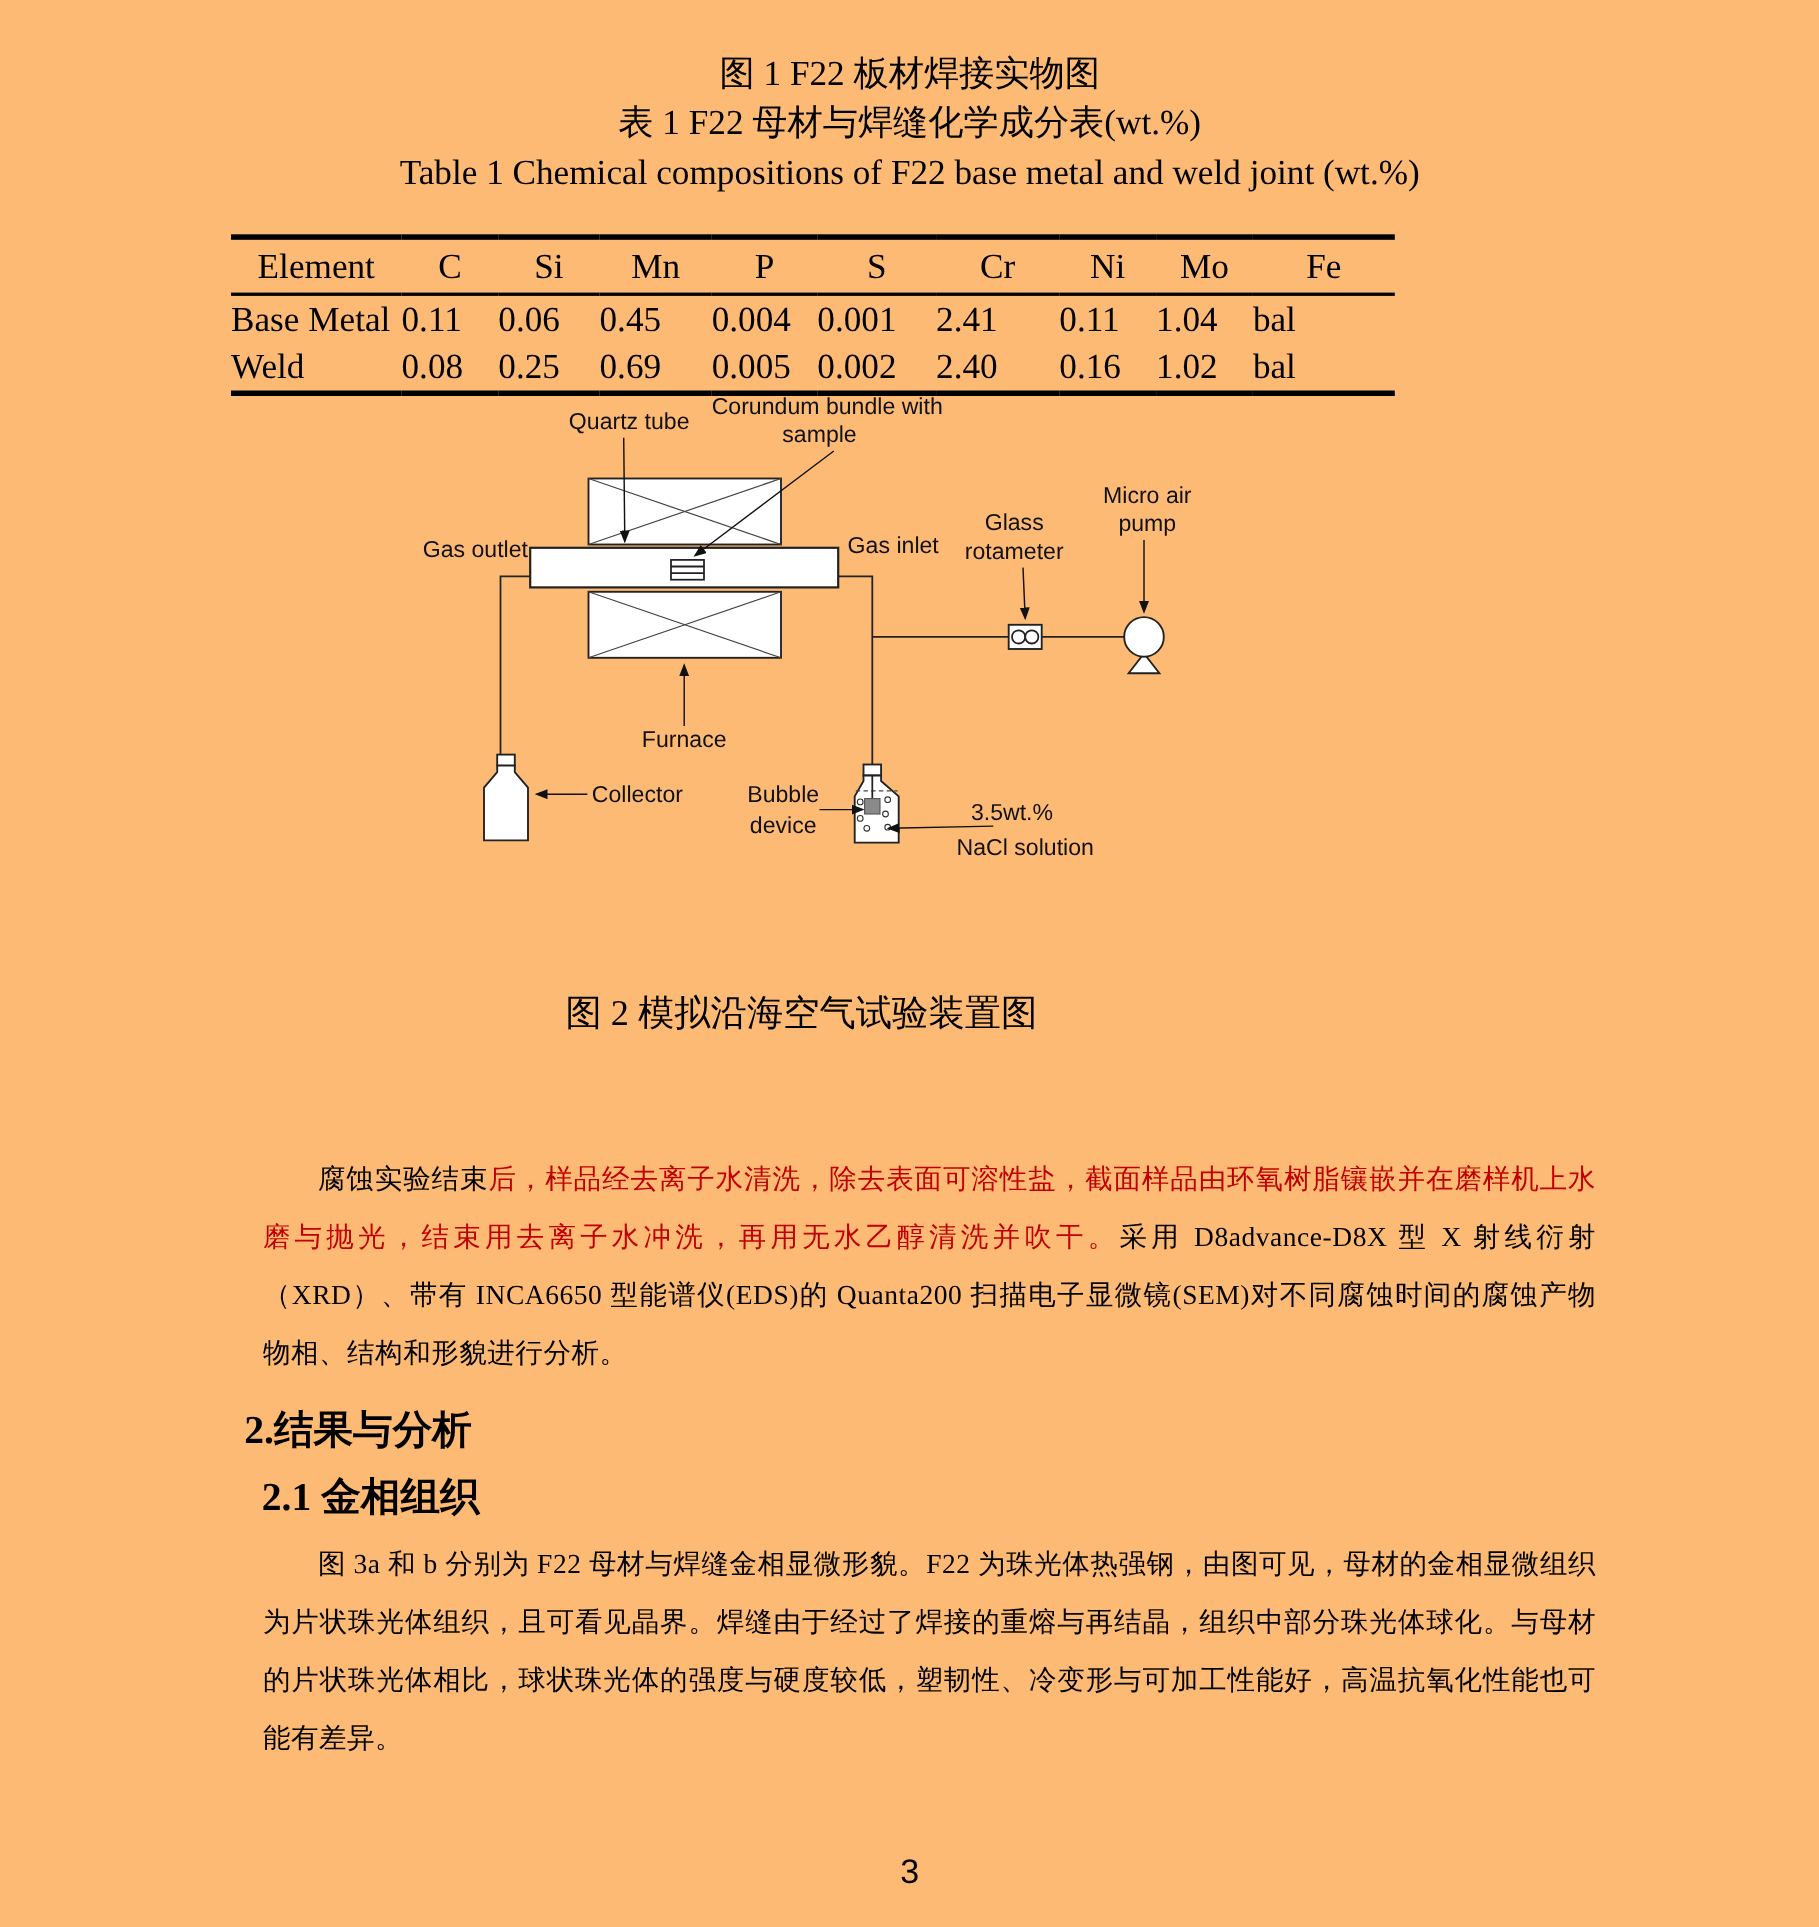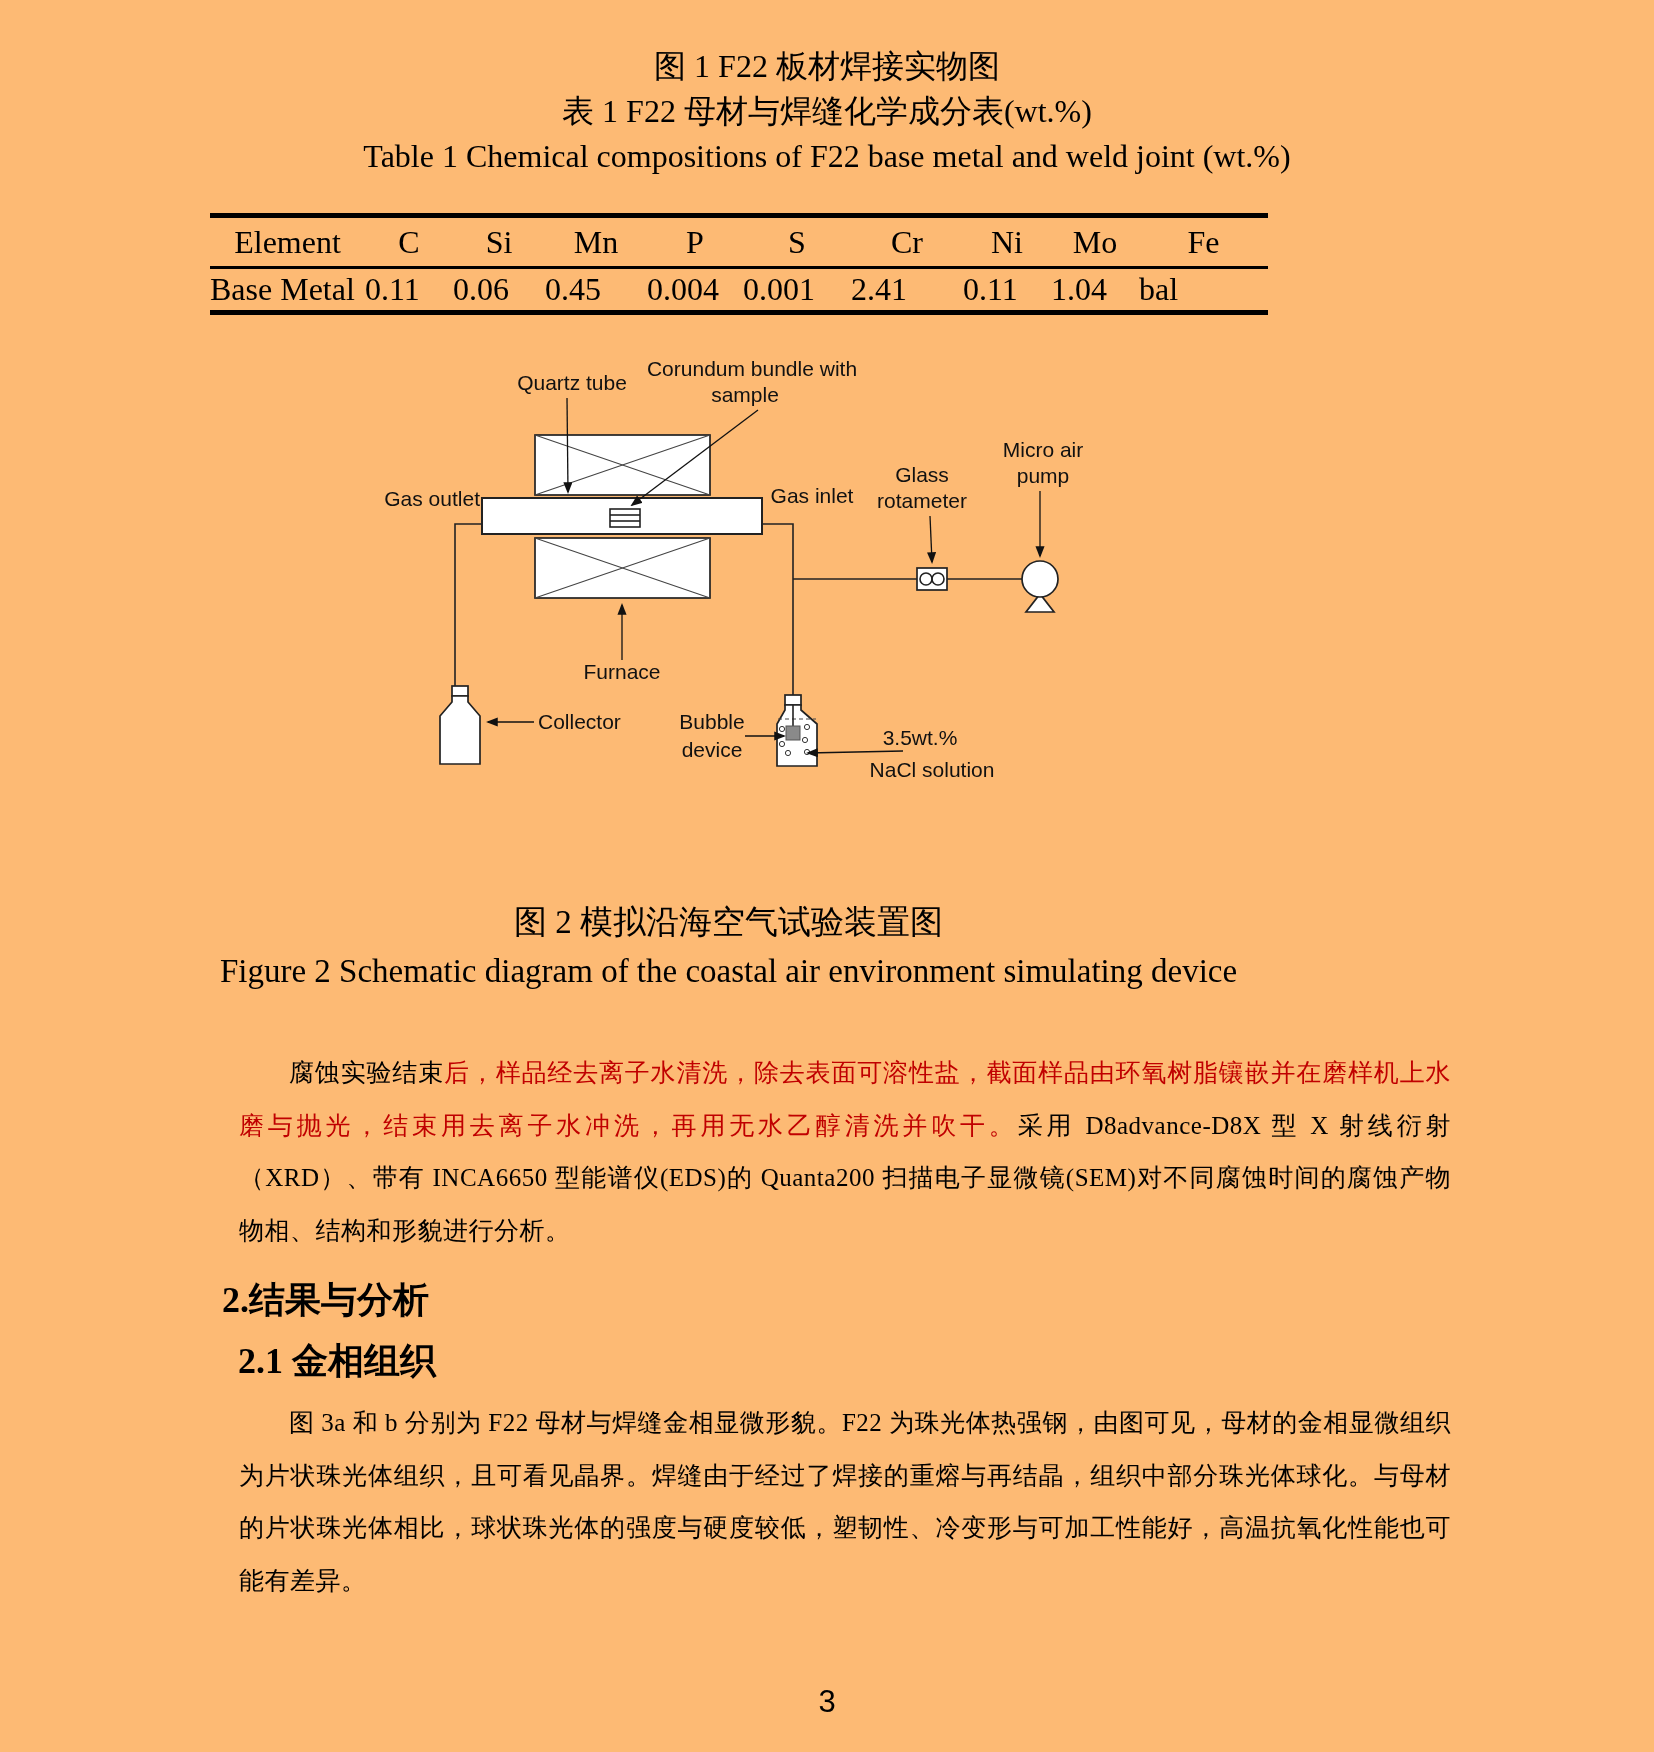--- a/index.html
+++ b/index.html
@@ -110,20 +110,32 @@
         <td>0.11</td>
         <td>0.06</td>
         <td>0.45</td>
         <td>0.004</td>
         <td>0.001</td>
         <td>2.41</td>
         <td>0.11</td>
         <td>1.04</td>
         <td>bal</td>
       </tr>
+      <tr>
+        <td>Weld</td>
+        <td>0.08</td>
+        <td>0.25</td>
+        <td>0.69</td>
+        <td>0.005</td>
+        <td>0.002</td>
+        <td>2.40</td>
+        <td>0.16</td>
+        <td>1.02</td>
+        <td>bal</td>
+      </tr>
     </tbody>
   </table>
 
   <svg class="diagram" width="760" height="460" viewBox="0 0 760 460">
     <defs>
       <marker id="arr" markerWidth="9" markerHeight="8" refX="7.5" refY="3.5" orient="auto">
         <path d="M0,0 L9,3.5 L0,7 Z" fill="#111"></path>
       </marker>
     </defs>
 
@@ -211,21 +223,20 @@
     <text class="lbl" x="352" y="409" text-anchor="middle">device</text>
     <line class="arrow" x1="385" y1="388" x2="424" y2="388" marker-end="url(#arr)"></line>
 
     <text class="lbl" x="560" y="397" text-anchor="middle">3.5wt.%</text>
     <text class="lbl" x="572" y="429" text-anchor="middle">NaCl solution</text>
     <line class="arrow" x1="543" y1="403" x2="448" y2="405" marker-end="url(#arr)"></line>
   </svg>
 
   <div class="fig2captions">
     <div>图 2 模拟沿海空气试验装置图</div>
-    <div>Figure 2 Schematic diagram of the coastal air environment simulating device</div>
   </div>
 
   <p class="para" id="p1"><span class="seg-ink">腐蚀实验结束</span><span class="seg-red">后，样品经去离子水清洗，除去表面可溶性盐，截面样品由环氧树脂镶嵌并在磨样机上水磨与抛光，结束用去离子水冲洗，再用无水乙醇清洗并吹干。</span><span class="seg-ink">采用 D8advance-D8X 型 X 射线衍射（XRD）、带有 INCA6650 型能谱仪(EDS)的 Quanta200 扫描电子显微镜(SEM)对不同腐蚀时间的腐蚀产物物相、结构和形貌进行分析。</span></p>
 
   <h2 class="h-main">2.结果与分析</h2>
   <h3 class="h-sub">2.1 金相组织</h3>
 
   <p class="para" id="p2">图 3a 和 b 分别为 F22 母材与焊缝金相显微形貌。F22 为珠光体热强钢，由图可见，母材的金相显微组织为片状珠光体组织，且可看见晶界。焊缝由于经过了焊接的重熔与再结晶，组织中部分珠光体球化。与母材的片状珠光体相比，球状珠光体的强度与硬度较低，塑韧性、冷变形与可加工性能好，高温抗氧化性能也可能有差异。</p>
 
   <div class="pageno">3</div>

